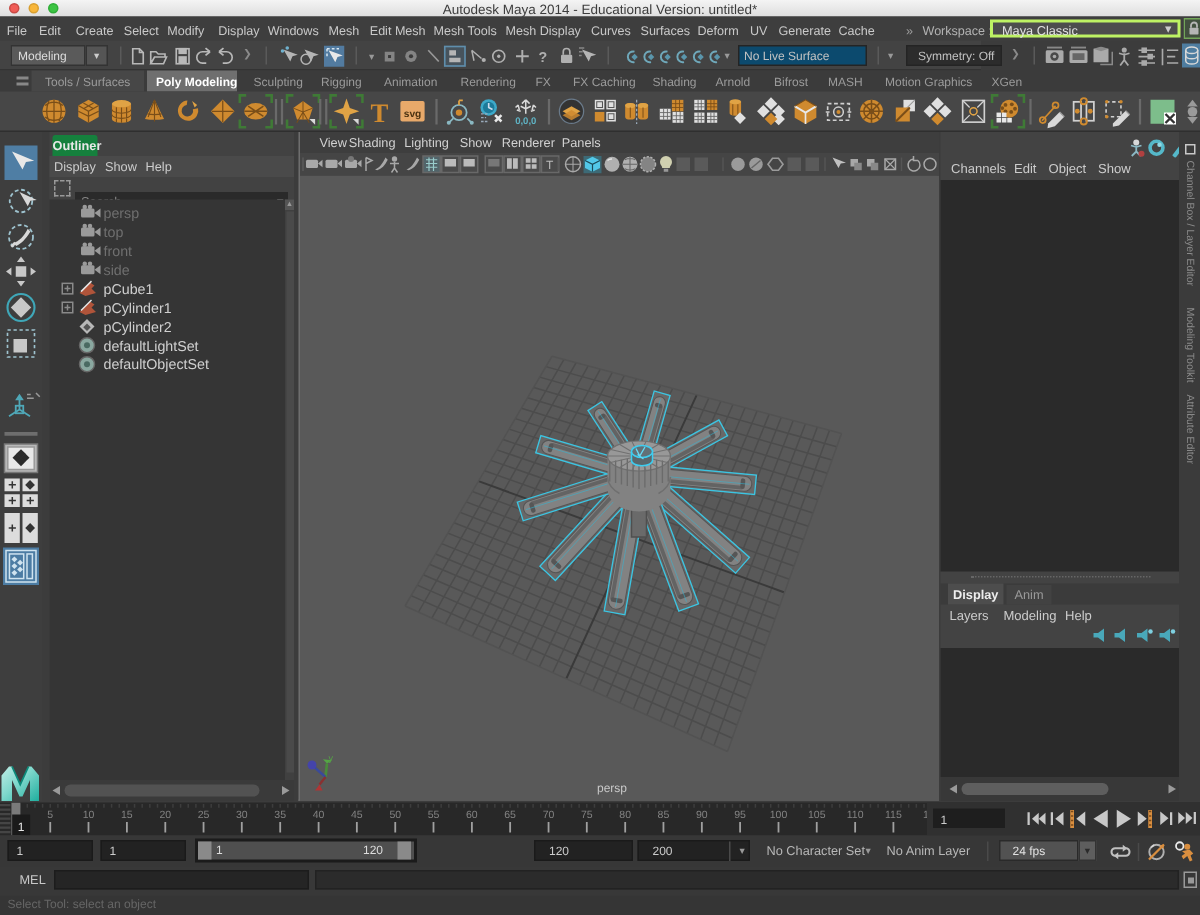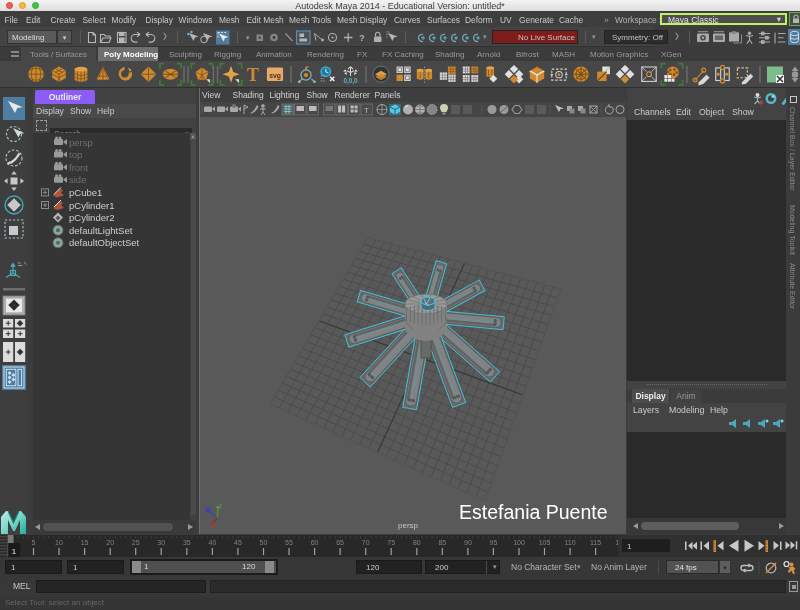--- a/index.html
+++ b/index.html
@@ -123,21 +123,21 @@
       <path d="M30 2.4a3.6 3.6 0 1 0 0 7" stroke="#6fa8ba" stroke-width="1.3" fill="none"></path>
       <rect x="28.6" y="4.4" width="3" height="3" fill="#5a96ac" transform="rotate(45 30 5.9)"></rect>
       <path d="M41 2.4a3.6 3.6 0 1 0 0 7" stroke="#6fa8ba" stroke-width="1.3" fill="none"></path>
       <rect x="39.6" y="4.4" width="3" height="3" fill="#5a96ac" transform="rotate(45 41 5.9)"></rect>
       <path d="M52 2.4a3.6 3.6 0 1 0 0 7" stroke="#6fa8ba" stroke-width="1.3" fill="none"></path>
       <rect x="50.6" y="4.4" width="3" height="3" fill="#5a96ac" transform="rotate(45 52 5.9)"></rect>
       <path d="M63 2.4a3.6 3.6 0 1 0 0 7" stroke="#6fa8ba" stroke-width="1.3" fill="none"></path>
       <rect x="61.6" y="4.4" width="3" height="3" fill="#5a96ac" transform="rotate(45 63 5.9)"></rect>
     </svg>
     <div class="abs" style="left:483px;top:6px;color:#999;font-size:7px">▾</div>
-    <div class="fld" style="left:492px;top:3px;width:86px;height:14px;line-height:13px;padding-left:25px;background:#7f1d1d;border-color:#242424;color:#c2c2c2">No Live Surface</div>
+    <div class="fld" style="left:492px;top:3px;width:86px;height:14px;line-height:13px;padding-left:3px;background:#0c4a6e;border-color:#242424;color:#c2c2c2">No Live Surface</div>
     <div class="abs" style="left:585px;top:4px;width:1px;height:12px;background:#5a5a5a"></div>
     <div class="abs" style="left:592px;top:6px;color:#999;font-size:7px">▾</div>
     <div class="fld" style="left:604px;top:3px;width:64px;height:14px;line-height:13px;padding-left:7px;background:#2c2c2c;border-color:#242424;color:#c2c2c2">Symmetry: Off</div>
     <div class="abs" style="left:674px;top:5px;color:#8a8a8a;font-size:7px">❯</div>
     <div class="abs" style="left:689px;top:4px;width:1px;height:12px;background:#5a5a5a"></div>
     <svg class="ic" style="left:697px;top:4px" width="103" height="14" viewBox="0 0 103 14">
 <g fill="#aaa">
 <g>
           <rect x="0" y="2.5" width="12" height="8.5" rx="1"></rect>
           <circle cx="6" cy="6.7" r="2.8" fill="#4a4a4a"></circle>
@@ -519,21 +519,21 @@
             <stop offset="0" stop-color="#bfeee6"></stop>
             <stop offset="0.45" stop-color="#7fd8cc"></stop>
             <stop offset="1" stop-color="#1fae9e"></stop>
           </linearGradient>
         </defs>
         <path d="M1 25V8l5-6h2l5.5 12L19 2h2l5 6v17h-6V11l-5 11h-2L8 11v14z" fill="url(#mg)"></path>
         <path d="M8 2L13.5 14 19 2" fill="none" stroke="#0d8a7a" stroke-width="1.2"></path>
       </g>
     </svg></div>
 <div id="outliner" class="abs">
-    <div class="abs" style="left:2px;top:2px;width:60px;height:14px;background:#8b5cf6;color:#e8e8e8;font-size:8.5px;font-weight:bold;line-height:14px;text-align:center;border-radius:2px 2px 0 0">Outliner</div>
+    <div class="abs" style="left:2px;top:2px;width:30px;height:14px;background:#15803d;color:#e8e8e8;font-size:8.5px;font-weight:bold;line-height:14px;text-align:center;border-radius:2px 2px 0 0">Outliner</div>
     <div class="abs" style="left:0;top:16px;width:163px;height:14px;background:#4a4a4a;color:#ccc;font-size:8.5px">
       <span style="position:absolute;left:3px;top:2px">Display</span>
       <span style="position:absolute;left:37px;top:2px">Show</span>
       <span style="position:absolute;left:64px;top:2px">Help</span>
     </div>
     <div class="abs" style="left:0;top:30px;width:163px;height:15px;background:#424242">
       <div class="abs" style="left:3px;top:2px;width:11px;height:11px;border:1.2px dashed #999"></div>
       <div class="abs" style="left:17px;top:10px;width:142px;height:12px;background:#2a2a2a;color:#888;font-size:8.5px;line-height:12px;padding-left:4px">Search...<span style="position:absolute;right:3px;top:0;color:#bbb">▾</span></div>
     </div>
     <div class="abs" style="left:0;top:45px;width:157px;height:387px;background:#353535"></div>
@@ -597,21 +597,21 @@
       <text x="36" y="113.3" fill="#cfcfcf" font-size="9.5">defaultObjectSet</text>
     </svg>
     <div class="abs" style="left:0;top:432px;width:163px;height:14px;background:#3a3a3a">
       <div class="abs" style="left:2px;top:3.5px;width:0;height:0;border-right:5px solid #9a9a9a;border-top:3.5px solid transparent;border-bottom:3.5px solid transparent"></div>
       <div class="abs" style="left:10px;top:3px;width:130px;height:8px;background:#525252;border-radius:4px"></div>
       <div class="abs" style="right:3px;top:3.5px;width:0;height:0;border-left:5px solid #9a9a9a;border-top:3.5px solid transparent;border-bottom:3.5px solid transparent"></div>
     </div>
   </div>
 <div id="viewport" class="abs">
     <div class="abs" style="left:0;top:0;width:426px;height:14px;background:#3e3e3e;color:#d2d2d2;font-size:8.5px">
-      <span style="position:absolute;left:2px;top:2px">View</span>
+      <span style="position:absolute;left:13px;top:2px">View</span>
       <span style="position:absolute;left:32.5px;top:2px">Shading</span>
       <span style="position:absolute;left:69.5px;top:2px">Lighting</span>
       <span style="position:absolute;left:106.5px;top:2px">Show</span>
       <span style="position:absolute;left:134.5px;top:2px">Renderer</span>
       <span style="position:absolute;left:174.5px;top:2px">Panels</span>
     </div>
     <div class="abs" style="left:0;top:14px;width:426px;height:15px;background:#454545"></div>
     <svg class="abs" style="left:0;top:29px" width="426" height="417" viewBox="0 0 426 417">
       <rect x="0" y="0" width="426" height="417" fill="#595959"></rect>
       <path d="M163.9 127.4L357.8 180.8M176.0 122.6L79.0 291.0M159.8 134.4L354.7 189.7M184.1 124.8L87.9 295.1M155.8 141.3L351.5 198.5M192.1 126.9L96.9 299.1M151.7 148.2L348.3 207.3M200.2 129.1L105.8 303.2M147.6 155.2L345.2 216.2M208.2 131.2L114.8 307.2M143.5 162.1L342.0 225.0M216.2 133.4L123.8 311.2M139.4 169.1L338.8 233.8M224.3 135.5L132.7 315.3M135.3 176.0L335.7 242.7M232.3 137.7L141.7 319.3M131.2 182.9L332.5 251.5M240.4 139.8L150.6 323.4M127.2 189.9L329.3 260.3M248.4 142.0L159.6 327.4M123.1 196.8L326.2 269.2M256.5 144.1L168.5 331.5M114.9 210.7L319.8 286.8M272.5 148.4L186.5 339.5M110.8 217.6L316.7 295.7M280.6 150.5L195.4 343.6M106.8 224.6L313.5 304.5M288.6 152.7L204.4 347.6M102.7 231.5L310.3 313.3M296.7 154.8L213.3 351.7M98.6 238.4L307.2 322.2M304.7 157.0L222.3 355.7M94.5 245.4L304.0 331.0M312.8 159.1L231.2 359.8M90.4 252.3L300.8 339.8M320.8 161.3L240.2 363.8M86.3 259.2L297.7 348.7M328.8 163.4L249.2 367.8M82.2 266.2L294.5 357.5M336.9 165.6L258.1 371.9M78.2 273.1L291.3 366.3M344.9 167.7L267.1 375.9M74.1 280.1L288.2 375.2M353.0 169.9L276.0 380.0" stroke="#4c4c4c" stroke-width="1" fill="none"></path>
@@ -781,21 +781,20 @@
         <rect x="390" y="4" width="7" height="7" fill="none" stroke="#a8a8a8"></rect>
         <path d="M390 4l7 7m0-7l-7 7" stroke="#a8a8a8" stroke-width="0.8"></path>
       </g>
       <path d="M401 3v9" stroke="#555"></path>
       <path d="M409 4a4 4 0 1 0 3 1m-3-3v3h3" stroke="#a8a8a8" fill="none"></path>
       <circle cx="420" cy="7.5" r="4" fill="none" stroke="#a8a8a8"></circle>
     </svg>
     <div class="abs" style="left:0;top:430px;width:426px;height:16px;color:#c8c8c8;font-size:8px">
       <span style="position:absolute;left:198px;top:3px">persp</span>
     </div>
-    <div class="abs" style="left:259px;top:413px;color:#fff;font-size:19.5px;white-space:nowrap">Estefania Puente</div>
   </div>
 <div id="rightpanel" class="abs">
     <svg class="abs" style="left:126px;top:4px" width="37" height="13" viewBox="0 0 37 13">
 <g>
         <circle cx="4.5" cy="3" r="2" fill="#d8d8d8"></circle>
         <path d="M4.5 5v4m0-3l-3.5-1m3.5 1l3.5-1m-3.5 4l-3 3m3-3l3 3" stroke="#8ab8c4" stroke-width="1.2" fill="none"></path>
         <circle cx="8" cy="10.5" r="2" fill="#b04040"></circle>
       </g>
 <circle cx="18" cy="6.5" r="4.3" fill="none" stroke="#55b8c9" stroke-width="2.4"></circle>
       <circle cx="20" cy="4.5" r="1.5" fill="#8fd8e5"></circle>

